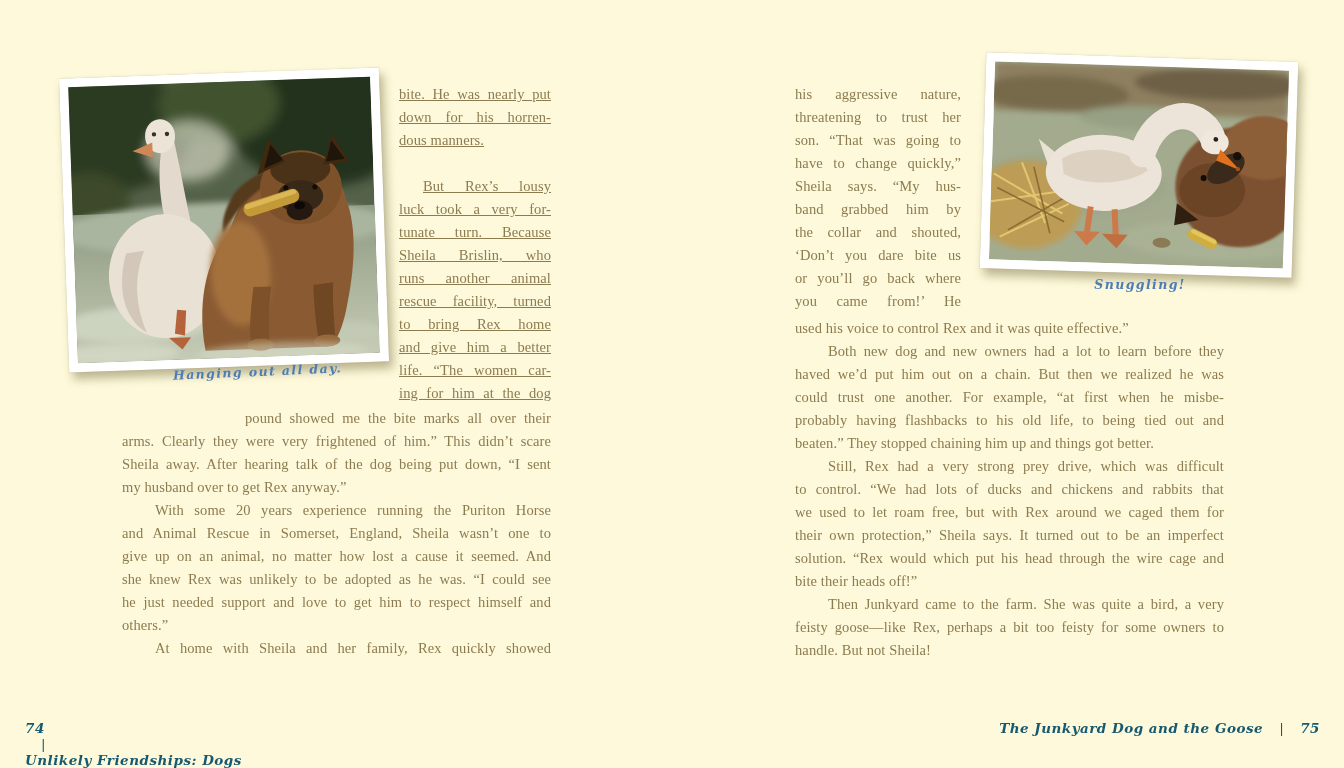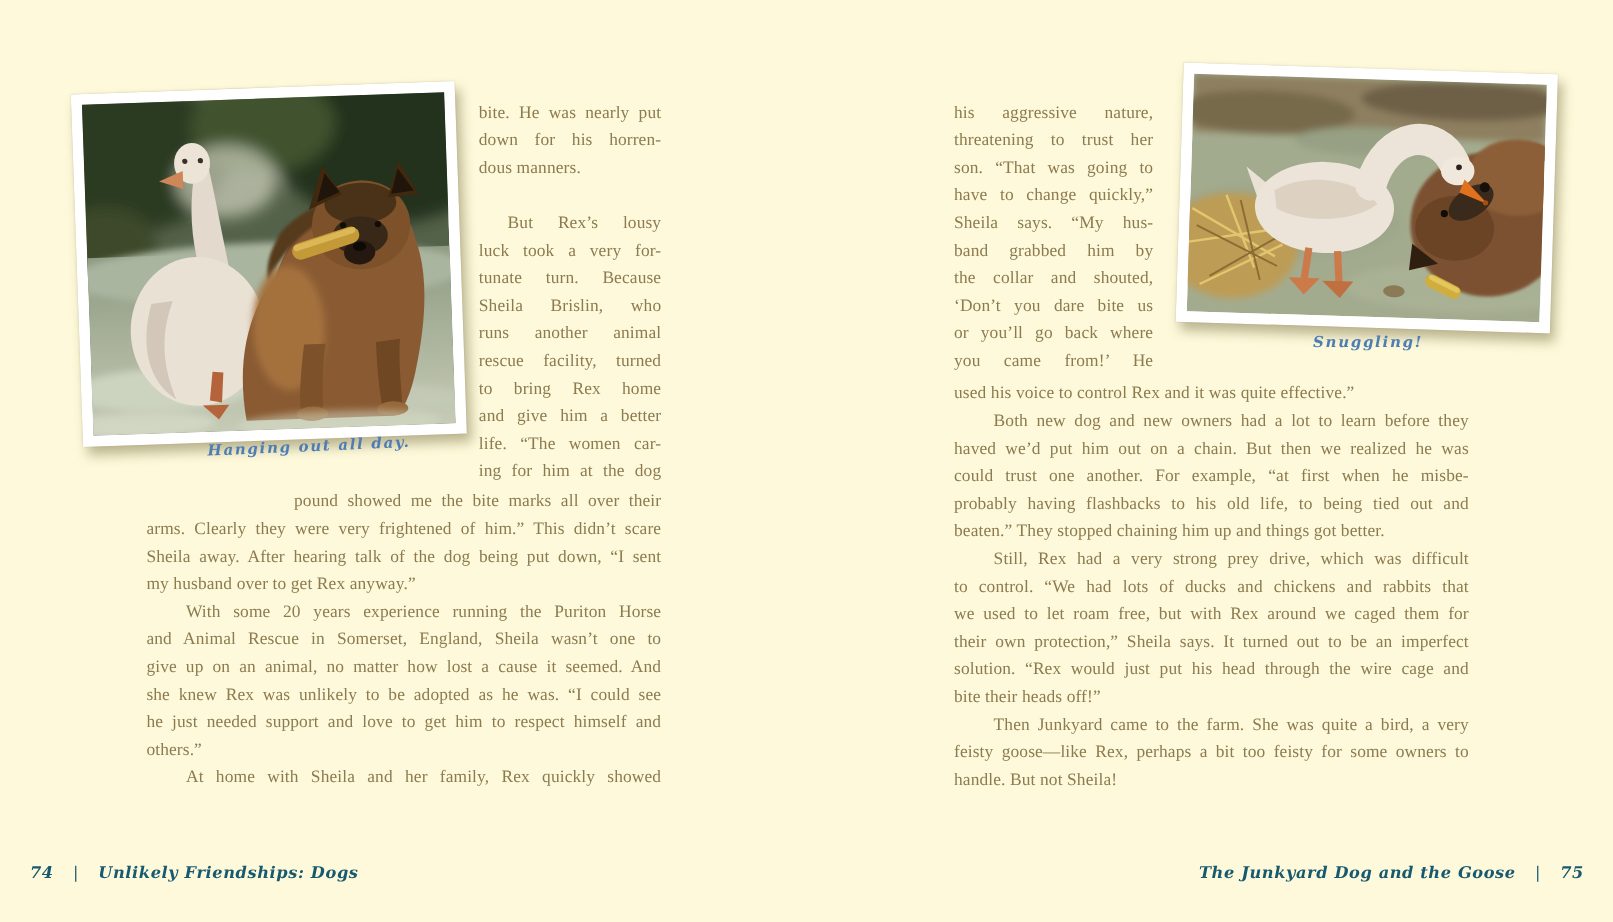--- a/index.html
+++ b/index.html
@@ -33,24 +33,24 @@
   #caption-left{left:130px;top:364px;width:255px;transform:rotate(-2.5deg);}
   #caption-right{left:1015px;top:277px;width:250px;}
 
   .footer{
     font-family:"DejaVu Serif", serif;
     font-weight:bold;font-style:italic;
     color:#175a70;font-size:13.5px;letter-spacing:0.5px;
     top:720px;display:flex;align-items:baseline;
   }
   .footer .sep{padding:0 16px;font-weight:normal;}
-  #footer-left{left:25px;}
+  #footer-left{left:25px;flex-direction:column;}
   #footer-right{right:24px;}
 
-  #narrow-left{left:399px;top:83px;width:152px;}
+  #narrow-left{left:399px;top:83px;width:152px;text-decoration:underline;}
   #wide-left{left:122px;top:407px;width:429px;}
   #narrow-right{left:795px;top:83px;width:166px;}
   #wide-right{left:795px;top:317px;width:429px;}
 </style>
 </head>
 <body>
 
 <div class="abs photo" id="photo-left" title="A white goose and a German Shepherd dog walking together on frosty grass; the dog carries a yellow chew in its mouth.">
   <svg viewBox="0 0 302 276" width="302" height="276">
     <defs>
@@ -255,21 +255,21 @@
       <div class="line">haved we’d put him out on a chain. But then we realized he was</div>
       <div class="line">could trust one another. For example, “at first when he misbe-</div>
       <div class="line">probably having flashbacks to his old life, to being tied out and</div>
       <div class="line line-end">beaten.” They stopped chaining him up and things got better.</div>
     </div>
     <div class="para">
       <div class="line" style="text-indent: 33px;">Still, Rex had a very strong prey drive, which was difficult</div>
       <div class="line">to control. “We had lots of ducks and chickens and rabbits that</div>
       <div class="line">we used to let roam free, but with Rex around we caged them for</div>
       <div class="line">their own protection,” Sheila says. It turned out to be an imperfect</div>
-      <div class="line">solution. “Rex would just put his head through the wire cage and</div>
+      <div class="line">solution. “Rex would which put his head through the wire cage and</div>
       <div class="line line-end">bite their heads off!”</div>
     </div>
     <div class="para">
       <div class="line" style="text-indent: 33px;">Then Junkyard came to the farm. She was quite a bird, a very</div>
       <div class="line">feisty goose—like Rex, perhaps a bit too feisty for some owners to</div>
       <div class="line line-end">handle. But not Sheila!</div>
     </div>
   </div>
 
 <div class="abs footer" id="footer-right">

